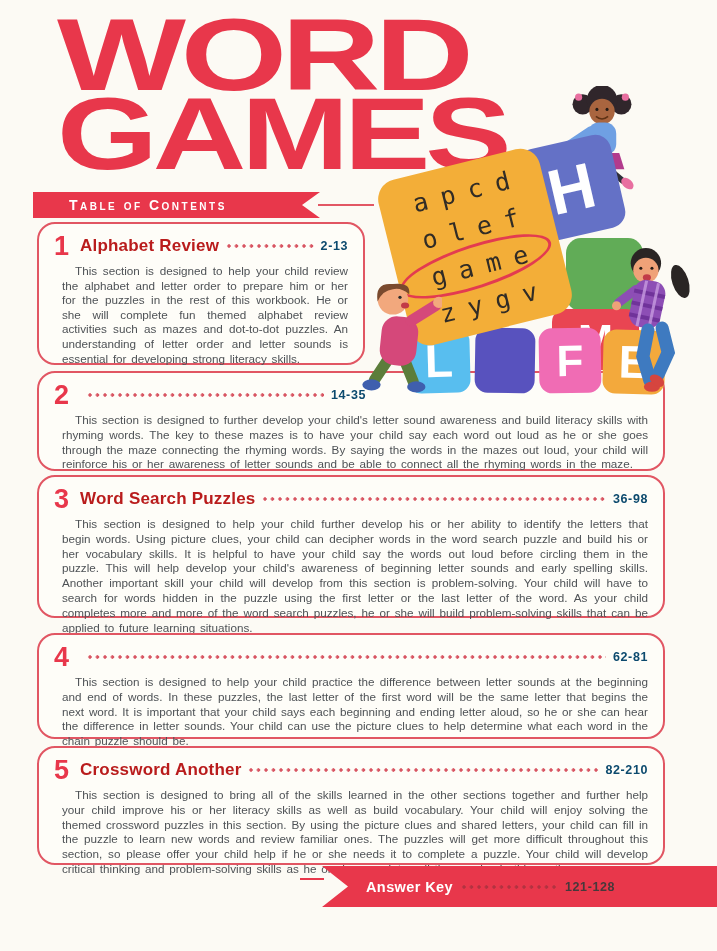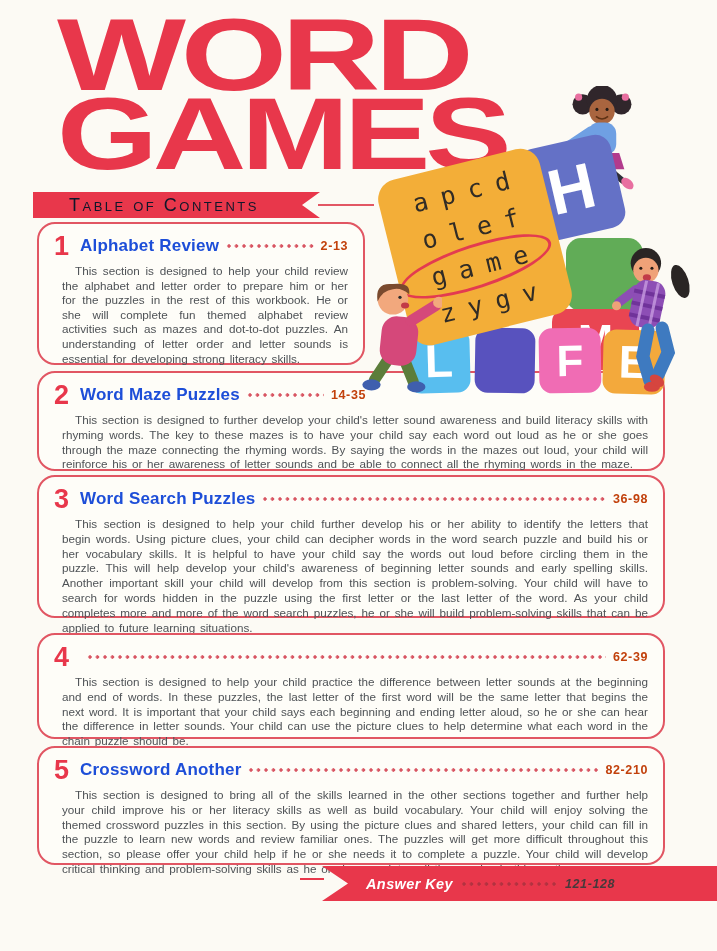--- a/index.html
+++ b/index.html
@@ -10,51 +10,51 @@
   .title{position:absolute;left:46px;top:16px;color:#e8374b;font-weight:bold;margin-left:11px;}
   .title-line{display:block;font-size:102px;line-height:79px;letter-spacing:-4px;
               transform-origin:0 50%;white-space:nowrap;}
   .title-line.l1{transform:scaleX(1.34);}
   .title-line.l2{transform:scaleX(1.27);}
 
   
   .toc-banner{position:absolute;left:33px;top:192px;width:287px;height:26px;background:#e8374b;
               clip-path:polygon(0 0,100% 0,calc(100% - 18px) 50%,100% 100%,0 100%);
               display:flex;align-items:center;padding-left:36px;box-sizing:border-box;}
-  .toc-banner span{color:#0f172a;font-size:18px;font-weight:normal;font-variant:small-caps;
+  .toc-banner span{color:#ffffff;font-size:14px;font-weight:bold;font-variant:small-caps;
                    letter-spacing:2.5px;}
   .toc-tail{position:absolute;left:318px;top:204px;width:56px;height:2px;background:#e25764;}
 
   
   .section-box{position:absolute;left:37px;width:628px;box-sizing:border-box;
                border:2.5px solid #e15663;border-radius:18px;background:#fefdf8;
                padding:9px 15px 8px 15px;}
   .s1{top:222px;width:328px;height:143px;}
   .s2{top:371px;height:100px;}
   .s3{top:475px;height:143px;}
   .s4{top:633px;height:106px;}
   .s5{top:746px;height:119px;}
 
   .sec-head{display:flex;align-items:center;}
   .s2 .sec-head{width:312px;}
   .sec-num{color:#e8374b;font-size:27px;font-weight:bold;line-height:26px;margin-right:11px;}
-  .sec-title{color:#1d4ed8;font-size:17px;font-weight:bold;white-space:nowrap;letter-spacing:.2px;}
+  .sec-title{color:#b91c1c;font-size:17px;font-weight:bold;white-space:nowrap;letter-spacing:.2px;}
   .leader{flex:1;height:12px;margin:0 7px;align-self:center;
           background-image:radial-gradient(circle at 3px 6px,#d85562 1.5px,transparent 1.9px);
           background-size:7.5px 12px;background-repeat:repeat-x;}
-  .sec-pages{color:#c2410c;font-size:12.5px;font-weight:bold;letter-spacing:.6px;white-space:nowrap;}
+  .sec-pages{color:#0c4a6e;font-size:12.5px;font-weight:bold;letter-spacing:.6px;white-space:nowrap;}
 
   .sec-desc{margin-top:5px;color:#4e5256;font-size:11.7px;line-height:14.8px;
             text-align:justify;text-indent:13px;word-spacing:1.5px;margin-left:8px;}
   .s1 .sec-desc{line-height:14.6px;}
 
   
-  .answer-banner{position:absolute;left:322px;top:866px;width:395px;height:35px;background:#e8374b;
+  .answer-banner{position:absolute;left:322px;top:866px;width:395px;height:41px;background:#e8374b;
                  clip-path:polygon(0 0,100% 0,100% 100%,0 100%,26px 50%);
-                 display:flex;align-items:center;padding-left:44px;box-sizing:border-box;font-style:italic;}
+                 display:flex;align-items:center;padding-left:44px;box-sizing:border-box;}
   .answer-label{color:#fff;font-size:14.5px;font-weight:bold;letter-spacing:.4px;}
   .answer-leader{width:96px;height:12px;margin:0 8px;
           background-image:radial-gradient(circle at 3px 6px,#b23240 1.5px,transparent 1.9px);
           background-size:7.5px 12px;background-repeat:repeat-x;}
   .answer-pages{color:#46393b;font-size:12.5px;font-weight:bold;letter-spacing:.6px;}
   .answer-tail{position:absolute;left:300px;top:878px;width:24px;height:2px;background:#e8374b;}
 
   
   .illus{position:absolute;left:0;top:0;width:717px;height:951px;pointer-events:none;}
   .block{position:absolute;border-radius:13px;display:flex;align-items:center;justify-content:center;
@@ -105,42 +105,41 @@
       <span class="sec-title">Alphabet Review</span>
       <span class="leader"></span>
       <span class="sec-pages">2-13</span>
     </div>
     <div class="sec-desc">This section is designed to help your child review the alphabet and letter order to prepare him or her for the puzzles in the rest of this workbook. He or she will complete fun themed alphabet review activities such as mazes and dot-to-dot puzzles. An understanding of letter order and letter sounds is essential for developing strong literacy skills.</div>
   </div>
 
   <div class="section-box s2">
     <div class="sec-head">
       <span class="sec-num">2</span>
-      <span class="sec-title">Word Maze Puzzles</span>
       <span class="leader"></span>
       <span class="sec-pages">14-35</span>
     </div>
     <div class="sec-desc">This section is designed to further develop your child's letter sound awareness and build literacy skills with rhyming words. The key to these mazes is to have your child say each word out loud as he or she goes through the maze connecting the rhyming words. By saying the words in the mazes out loud, your child will reinforce his or her awareness of letter sounds and be able to connect all the rhyming words in the maze.</div>
   </div>
 
   <div class="section-box s3">
     <div class="sec-head">
       <span class="sec-num">3</span>
       <span class="sec-title">Word Search Puzzles</span>
       <span class="leader"></span>
       <span class="sec-pages">36-98</span>
     </div>
     <div class="sec-desc">This section is designed to help your child further develop his or her ability to identify the letters that begin words. Using picture clues, your child can decipher words in the word search puzzle and build his or her vocabulary skills. It is helpful to have your child say the words out loud before circling them in the puzzle. This will help develop your child's awareness of beginning letter sounds and early spelling skills. Another important skill your child will develop from this section is problem-solving. Your child will have to search for words hidden in the puzzle using the first letter or the last letter of the word. As your child completes more and more of the word search puzzles, he or she will build problem-solving skills that can be applied to future learning situations.</div>
   </div>
 
   <div class="section-box s4">
     <div class="sec-head">
       <span class="sec-num">4</span>
       <span class="leader"></span>
-      <span class="sec-pages">62-39</span>
+      <span class="sec-pages">62-81</span>
     </div>
     <div class="sec-desc">This section is designed to help your child practice the difference between letter sounds at the beginning and end of words. In these puzzles, the last letter of the first word will be the same letter that begins the next word. It is important that your child says each beginning and ending letter aloud, so he or she can hear the difference in letter sounds. Your child can use the picture clues to help determine what each word in the chain puzzle should be.</div>
   </div>
 
   <div class="section-box s5">
     <div class="sec-head">
       <span class="sec-num">5</span>
       <span class="sec-title">Crossword Another</span>
       <span class="leader"></span>
       <span class="sec-pages">82-210</span>

